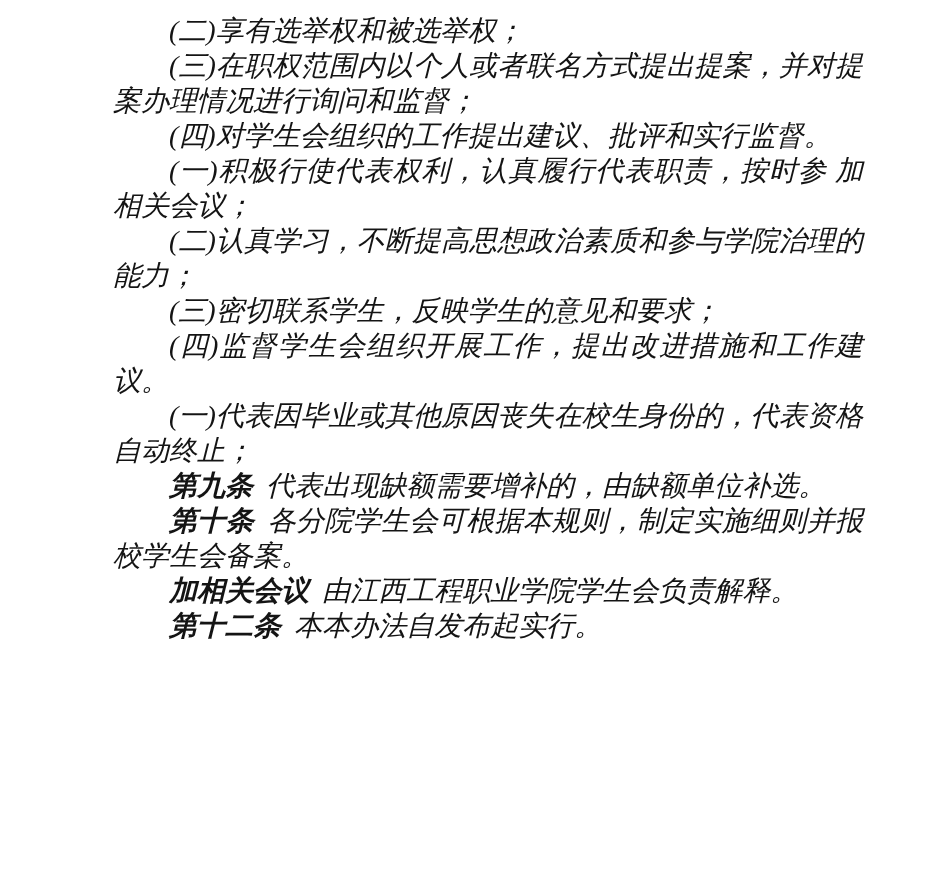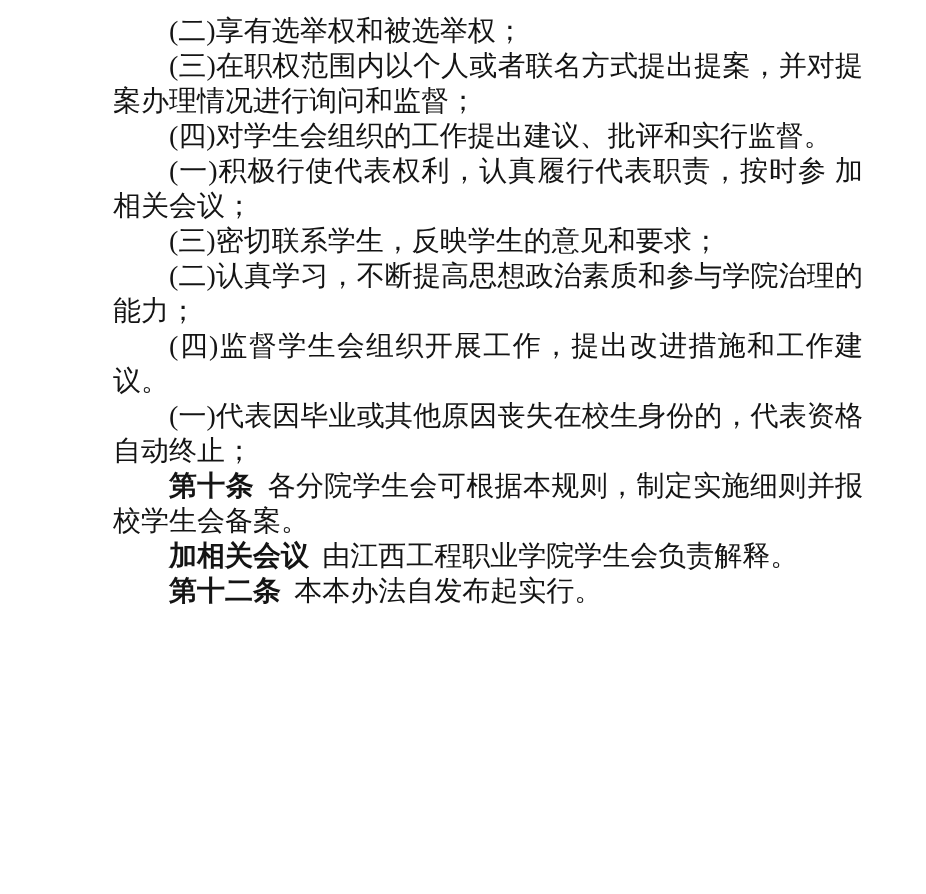--- a/index.html
+++ b/index.html
@@ -6,20 +6,21 @@
     margin: 0;
     padding: 0;
     background: #ffffff;
   }
   .page {
     position: relative;
     width: 890px;
     height: 894px;
     background: #ffffff;
     overflow: hidden;
+    font-style: italic;
   }
   .doc {
     position: absolute;
     left: 113px;
     top: 13px;
     width: 750px;
     font-family: "Liberation Serif", "DejaVu Serif", serif;
     font-size: 28px;
     line-height: 35px;
     color: #141414;
@@ -39,21 +40,22 @@
 </style>
 </head>
 <body>
 
 <div class="page" style="background: rgb(255, 255, 255);">
   <div class="doc" style="color: rgb(20, 20, 20);">
     <p class="para"><span>(二)享有选举权和被选举权；</span></p>
     <p class="para"><span>(三)在职权范围内以个人或者联名方式提出提案，并对提案办理情况进行询问和监督；</span></p>
     <p class="para"><span>(四)对学生会组织的工作提出建议、批评和实行监督。</span></p>
     <p class="para"><span>(一)积极行使代表权利，认真履行代表职责，按时参 加相关会议；</span></p>
+    <p class="para"><span>(二)认真学习，不断提高思想政治素质和参与学院治理的能力；</span></p>
     <p class="para"><span>(三)密切联系学生，反映学生的意见和要求；</span></p>
-    <p class="para"><span>(二)认真学习，不断提高思想政治素质和参与学院治理的能力；</span></p>
     <p class="para"><span>(四)监督学生会组织开展工作，提出改进措施和工作建议。</span></p>
     <p class="para"><span>(一)代表因毕业或其他原因丧失在校生身份的，代表资格自动终止；</span></p>
+    <p class="para"><b class="head">第九条</b><span> 代表出现缺额需要增补的，由缺额单位补选。</span></p>
     <p class="para"><b class="head">第十条</b><span> 各分院学生会可根据本规则，制定实施细则并报校学生会备案。</span></p>
     <p class="para"><b class="head">加相关会议</b><span> 由江西工程职业学院学生会负责解释。</span></p>
     <p class="para"><b class="head">第十二条</b><span> 本本办法自发布起实行。</span></p>
   </div>
 </div>
 
 </body></html>

